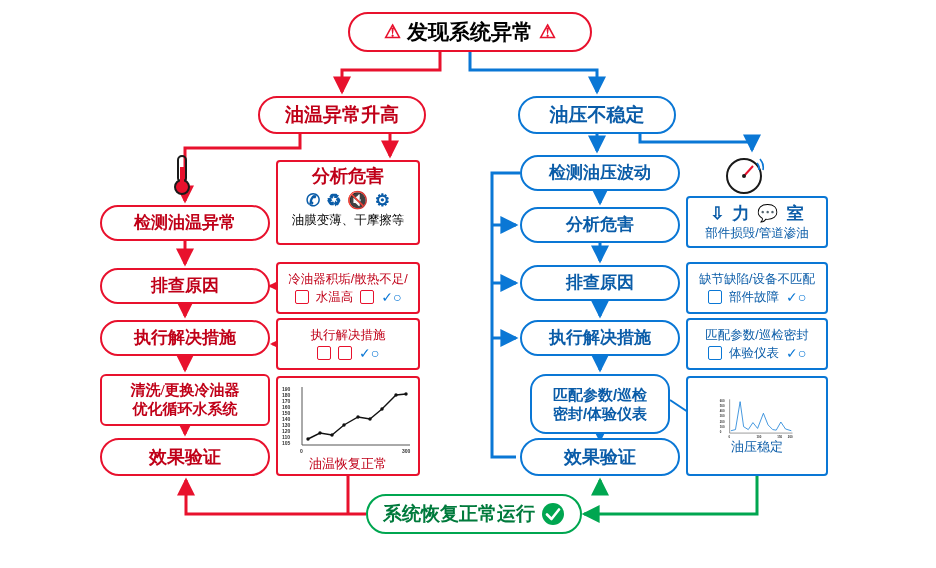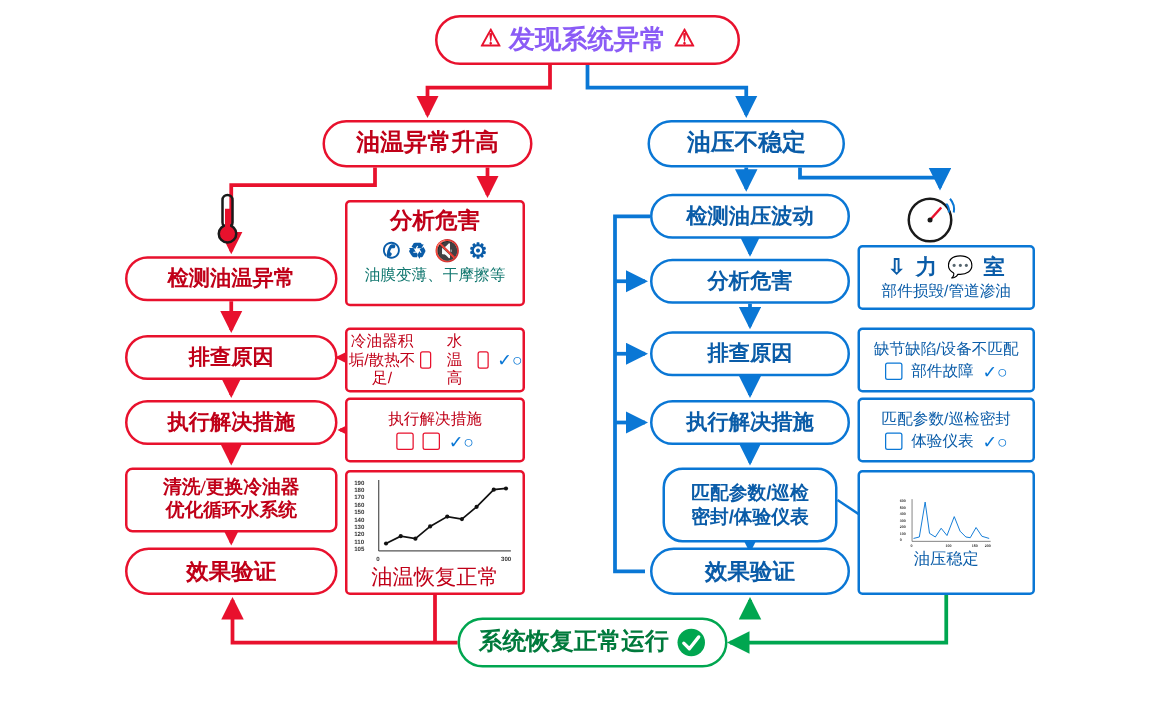--- a/index.html
+++ b/index.html
@@ -53,21 +53,21 @@
     border-radius: 22px;
     color: #007a3c;
   }
 
   
   #alarm {
     left: 348px; top: 12px; width: 244px; height: 40px;
     font-size: 21px;
     gap: 6px;
   }
-  #alarm .label { color: #8b5cf6; }
+  #alarm .label { color: #000000; }
 
   
   #oil-temp-high { left: 258px; top: 96px; width: 168px; height: 38px; font-size: 19px; }
   #oil-press-unstable { left: 518px; top: 96px; width: 158px; height: 38px; font-size: 19px; }
 
   
   #detect-temp { left: 100px; top: 205px; width: 170px; height: 36px; font-size: 17px; }
   #find-cause-l { left: 100px; top: 268px; width: 170px; height: 36px; font-size: 17px; }
   #exec-fix-l { left: 100px; top: 320px; width: 170px; height: 36px; font-size: 17px; }
   #measures-l {
@@ -82,47 +82,47 @@
   #harm-panel-l {
     left: 276px; top: 160px; width: 144px; height: 85px;
     border: 2px solid #e8112d; border-radius: 4px;
     flex-direction: column; justify-content: flex-start;
     padding-top: 4px; color: #c00018;
   }
   #harm-panel-l .ttl { font-size: 18px; font-weight: bold; }
   #harm-panel-l .icons {
     display: flex; gap: 6px; font-size: 17px; margin-top: 4px; color: #0a5ca8;
   }
-  #harm-panel-l .cap { font-size: 12.5px; font-weight: normal; margin-top: 3px; color: #0f766e; }
+  #harm-panel-l .cap { font-size: 12.5px; font-weight: normal; margin-top: 3px; color: #000000; }
 
   #cause-panel-l {
     left: 276px; top: 262px; width: 144px; height: 52px;
     border: 2px solid #e8112d; border-radius: 4px;
-    flex-direction: row; color: #c00018;
+    flex-direction: column; color: #c00018;
     font-size: 12.5px; font-weight: normal; gap: 3px;
   }
   #fix-panel-l {
     left: 276px; top: 318px; width: 144px; height: 52px;
     border: 2px solid #e8112d; border-radius: 4px;
     flex-direction: column; color: #c00018;
     font-size: 12.5px; font-weight: normal; gap: 3px;
   }
   .chkrow { display: flex; align-items: center; gap: 7px; font-size: 12.5px; }
   .chk-red { width: 12px; height: 12px; border: 1.6px solid #e8112d; border-radius: 2px; display:inline-block; }
   .chk-blue { width: 12px; height: 12px; border: 1.6px solid #0a77d5; border-radius: 2px; display:inline-block; }
   .tick { color: #0a77d5; font-size: 14px; line-height: 1; }
 
   
   #chart-l {
     left: 276px; top: 376px; width: 144px; height: 100px;
     border: 2px solid #e8112d; border-radius: 4px;
     flex-direction: column; justify-content: flex-end;
     padding: 2px; color: #c00018;
   }
-  #chart-l .cap { font-size: 17px; font-weight: normal; }
+  #chart-l .cap { font-size: 13px; font-weight: normal; }
 
   
   #detect-press { left: 520px; top: 155px; width: 160px; height: 36px; font-size: 17px; }
   #harm-r { left: 520px; top: 207px; width: 160px; height: 36px; font-size: 17px; }
   #cause-r { left: 520px; top: 265px; width: 160px; height: 36px; font-size: 17px; }
   #exec-fix-r { left: 520px; top: 320px; width: 160px; height: 36px; font-size: 17px; }
   #measures-r {
     left: 530px; top: 374px; width: 140px; height: 60px;
     border: 2px solid #0a77d5; border-radius: 16px; color: #0a5ca8;
     font-size: 15px; font-weight: bold; flex-direction: column; gap: 1px;

